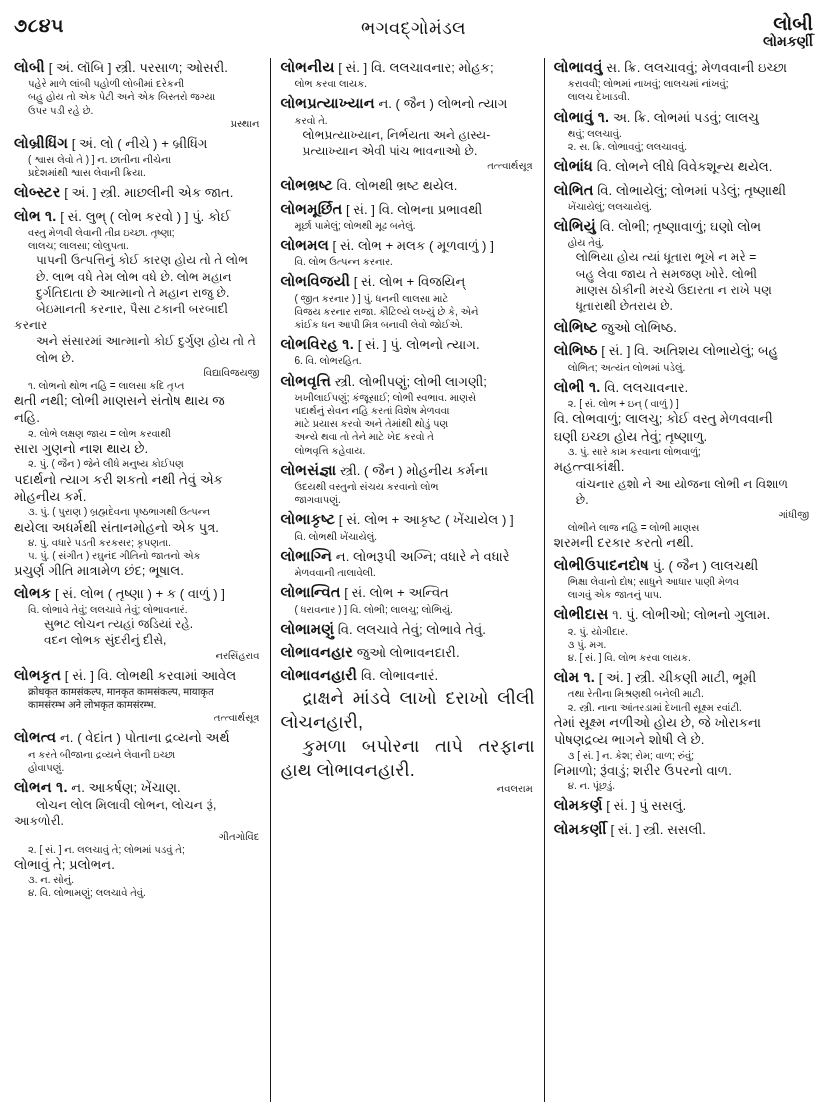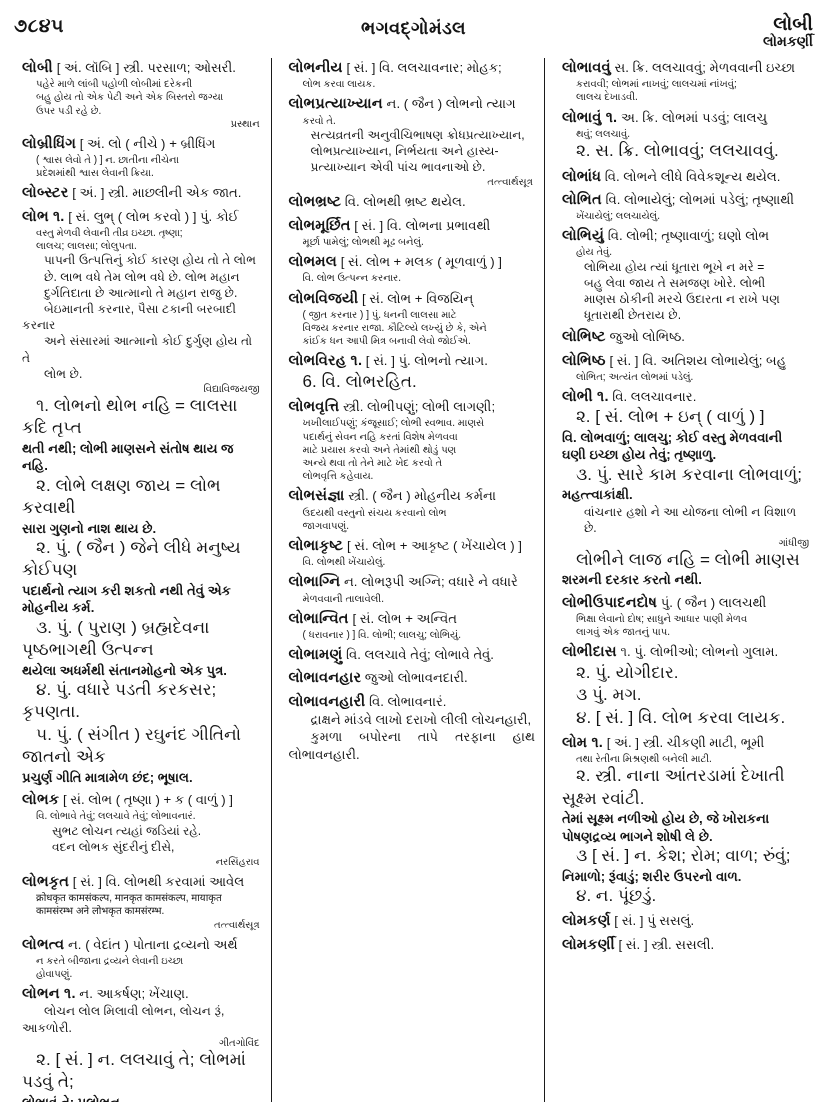--- a/index.html
+++ b/index.html
@@ -38,21 +38,21 @@
   .hdr-page-no {
     font-size: 19px;
     font-weight: 700;
     letter-spacing: 0.5px;
     line-height: 1.1;
     padding-top: 4px;
     width: 150px;
   }
   .hdr-title {
     font-size: 18px;
-    font-weight: 700;
+    font-weight: 400;
     letter-spacing: 0.3px;
     text-align: center;
     flex: 1 1 auto;
     padding-top: 6px;
   }
   .hdr-guides {
     width: 150px;
     text-align: right;
     padding-top: 2px;
   }
@@ -73,21 +73,20 @@
   .columns {
     flex: 1 1 auto;
     display: flex;
     align-items: stretch;
     min-height: 0;
   }
   .col {
     box-sizing: border-box;
     overflow: hidden;
     padding: 0 6px;
-    margin-left: 8px;
   }
   .col-1 { width: 264px; }
   .col-2 { width: 271px; }
   .col-3 { width: 274px; }
   .divider {
     width: 0;
     border-left: 1px solid #1a1a1a;
     margin: 0 3px;
     align-self: stretch;
   }
@@ -109,45 +108,44 @@
   }
   .cont {
     display: block;
     text-indent: 14px;
     font-size: 10px;
     line-height: 1.32;
   }
   .sense {
     display: block;
     text-indent: 14px;
-    font-size: 17px;
+    font-size: 10px;
     line-height: 1.32;
   }
   .sense-flat {
     display: block;
     font-size: 13.2px;
     line-height: 1.32;
-    font-weight: bold;
   }
   .quote {
     display: block;
     font-size: 12.1px;
     line-height: 1.34;
     text-indent: 22px;
     letter-spacing: 0.1px;
   }
   .quote-verse {
     display: block;
     font-size: 12.1px;
     line-height: 1.34;
     text-indent: 30px;
   }
   .quote-just {
     display: block;
-    font-size: 13px;
+    font-size: 18px;
     line-height: 1.34;
     text-indent: 22px;
     text-align: justify;
   }
   .attrib {
     display: block;
     font-size: 10px;
     text-align: right;
     line-height: 1.3;
     font-weight: 400;
@@ -175,34 +173,34 @@
         <div class="entry"><span class="hw">લોબ્સ્ટર</span><span class="body-txt"> [ અં. ] સ્ત્રી. માછલીની એક જાત.</span></div>
         <div class="entry"><span class="hw">લોભ ૧.</span><span class="body-txt"> [ સં. લુભ્ ( લોભ કરવો ) ] પું. કોઈ</span><span class="cont">વસ્તુ મેળવી લેવાની તીવ્ર ઇચ્છા. તૃષ્ણા;</span><span class="cont">લાલચ; લાલસા; લોલુપતા.</span><span class="quote">પાપની ઉત્પત્તિનું કોઈ કારણ હોય તો તે લોભ</span><span class="quote">છે. લાભ વધે તેમ લોભ વધે છે. લોભ મહાન</span><span class="quote">દુર્ગતિદાતા છે આત્માનો તે મહાન રાજુ છે.</span><span class="quote">બેઇમાનતી કરનાર, પૈસા ટકાની બરબાદી કરનાર</span><span class="quote">અને સંસારમાં આત્માનો કોઈ દુર્ગુણ હોય તો તે</span><span class="quote">લોભ છે.</span><span class="attrib">વિદ્યાવિજયજી</span><span class="sense">૧. લોભનો થોભ નહિ = લાલસા કદિ તૃપ્ત</span><span class="sense-flat">થતી નથી; લોભી માણસને સંતોષ થાય જ</span><span class="sense-flat">નહિ.</span><span class="sense">૨. લોભે લક્ષણ જાય = લોભ કરવાથી</span><span class="sense-flat">સારા ગુણનો નાશ થાય છે.</span><span class="sense">૨. પું. ( જૈન ) જેને લીધે મનુષ્ય કોઈપણ</span><span class="sense-flat">પદાર્થનો ત્યાગ કરી શકતો નથી તેવું એક</span><span class="sense-flat">મોહનીય કર્મ.</span><span class="sense">૩. પું. ( પુરાણ ) બ્રહ્મદેવના પૃષ્ઠભાગથી ઉત્પન્ન</span><span class="sense-flat">થયેલા અધર્મથી સંતાનમોહનો એક પુત્ર.</span><span class="sense">૪. પું. વધારે પડતી કરકસર; કૃપણતા.</span><span class="sense">૫. પું. ( સંગીત ) રઘુનંદ ગીતિનો જાતનો એક</span><span class="sense-flat">પ્રચુર્ણ ગીતિ માત્રામેળ છંદ; ભૂષાલ.</span></div>
         <div class="entry"><span class="hw">લોભક</span><span class="body-txt"> [ સં. લોભ ( તૃષ્ણા ) + ક ( વાળું ) ]</span><span class="cont">વિ. લોભાવે તેવું; લલચાવે તેવું; લોભાવનારં.</span><span class="quote-verse">સુભટ લોચન ત્યહાં જડિયાં રહે.</span><span class="quote-verse">વદન લોભક સુંદરીનું દીસે,</span><span class="attrib">નરસિંહરાવ</span></div>
         <div class="entry"><span class="hw">લોભકૃત</span><span class="body-txt"> [ સં. ] વિ. લોભથી કરવામાં આવેલ</span><span class="cont">क्रोधकृत कामसंकल्प, मानकृत कामसंकल्प, मायाकृत</span><span class="cont">कामसंरम्भ अने लोभकृत कामसंरम्भ.</span><span class="attrib">તત્ત્વાર્થસૂત્ર</span></div>
         <div class="entry"><span class="hw">લોભત્વ</span><span class="body-txt"> ન. ( વેદાંત ) પોતાના દ્રવ્યનો અર્થ</span><span class="cont">ન કરતે બીજાના દ્રવ્યને લેવાની ઇચ્છા</span><span class="cont">હોવાપણું.</span></div>
         <div class="entry"><span class="hw">લોભન ૧.</span><span class="body-txt"> ન. આકર્ષણ; ખેંચાણ.</span><span class="quote">લોચન લોલ મિલાવી લોભન, લોચન રૂં, આકળોરી.</span><span class="attrib">ગીતગોવિંદ</span><span class="sense">૨. [ સં. ] ન. લલચાવું તે; લોભમાં પડવું તે;</span><span class="sense-flat">લોભાવું તે; પ્રલોભન.</span><span class="sense">૩. ન. સોનું.</span><span class="sense">૪. વિ. લોભામણું; લલચાવે તેવું.</span></div>
       </div>
     <div class="divider"></div>
     <div class="col col-2">
         <div class="entry"><span class="hw">લોભનીય</span><span class="body-txt"> [ સં. ] વિ. લલચાવનાર; મોહક;</span><span class="cont">લોભ કરવા લાયક.</span></div>
-        <div class="entry"><span class="hw">લોભપ્રત્યાખ્યાન</span><span class="body-txt"> ન. ( જૈન ) લોભનો ત્યાગ</span><span class="cont">કરવો તે.</span><span class="quote">સત્યવ્રતની અનુવીચિભાષણ ક્રોધપ્રત્યાખ્યાન,</span><span class="quote">લોભપ્રત્યાખ્યાન, નિર્ભયતા અને હાસ્ય-</span><span class="quote">પ્રત્યાખ્યાન એવી પાંચ ભાવનાઓ છે.</span><span class="attrib">તત્ત્વાર્થસૂત્ર</span></div>
+        <div class="entry"><span class="hw">લોભપ્રત્યાખ્યાન</span><span class="body-txt"> ન. ( જૈન ) લોભનો ત્યાગ</span><span class="cont">કરવો તે.</span><span class="quote">લોભપ્રત્યાખ્યાન, નિર્ભયતા અને હાસ્ય-</span><span class="quote">પ્રત્યાખ્યાન એવી પાંચ ભાવનાઓ છે.</span><span class="attrib">તત્ત્વાર્થસૂત્ર</span></div>
         <div class="entry"><span class="hw">લોભભ્રષ્ટ</span><span class="body-txt"> વિ. લોભથી ભ્રષ્ટ થયેલ.</span></div>
         <div class="entry"><span class="hw">લોભમૂર્છિત</span><span class="body-txt"> [ સં. ] વિ. લોભના પ્રભાવથી</span><span class="cont">મૂર્છા પામેલું; લોભથી મૂઢ બનેલું.</span></div>
         <div class="entry"><span class="hw">લોભમલ</span><span class="body-txt"> [ સં. લોભ + મલક ( મૂળવાળું ) ]</span><span class="cont">વિ. લોભ ઉત્પન્ન કરનાર.</span></div>
         <div class="entry"><span class="hw">લોભવિજયી</span><span class="body-txt"> [ સં. લોભ + વિજયિન્</span><span class="cont">( જીત કરનાર ) ] પું. ધનની લાલસા માટે</span><span class="cont">વિજય કરનાર રાજા. કૌટિલ્યે લખ્યું છે કે, એને</span><span class="cont">કાંઈક ધન આપી મિત્ર બનાવી લેવો જોઈએ.</span></div>
         <div class="entry"><span class="hw">લોભવિરહ ૧.</span><span class="body-txt"> [ સં. ] પું. લોભનો ત્યાગ.</span><span class="sense">6. વિ. લોભરહિત.</span></div>
         <div class="entry"><span class="hw">લોભવૃત્તિ</span><span class="body-txt"> સ્ત્રી. લોભીપણું; લોભી લાગણી;</span><span class="cont">ખખીલાઈપણું; કંજૂસાઈ; લોભી સ્વભાવ. માણસે</span><span class="cont">પદાર્થનું સેવન નહિ કરતાં વિશેષ મેળવવા</span><span class="cont">માટે પ્રયાસ કરવો અને તેમાંથી થોડું પણ</span><span class="cont">અન્યે થવા તો તેને માટે ખેદ કરવો તે</span><span class="cont">લોભવૃત્તિ કહેવાય.</span></div>
         <div class="entry"><span class="hw">લોભસંજ્ઞા</span><span class="body-txt"> સ્ત્રી. ( જૈન ) મોહનીય કર્મના</span><span class="cont">ઉદયથી વસ્તુનો સંચય કરવાનો લોભ</span><span class="cont">જાગવાપણું.</span></div>
         <div class="entry"><span class="hw">લોભાકૃષ્ટ</span><span class="body-txt"> [ સં. લોભ + આકૃષ્ટ ( ખેંચાયેલ ) ]</span><span class="cont">વિ. લોભથી ખેંચાયેલું.</span></div>
         <div class="entry"><span class="hw">લોભાગ્નિ</span><span class="body-txt"> ન. લોભરૂપી અગ્નિ; વધારે ને વધારે</span><span class="cont">મેળવવાની તાલાવેલી.</span></div>
         <div class="entry"><span class="hw">લોભાન્વિત</span><span class="body-txt"> [ સં. લોભ + અન્વિત</span><span class="cont">( ધરાવનાર ) ] વિ. લોભી; લાલચુ; લોભિયું.</span></div>
         <div class="entry"><span class="hw">લોભામણું</span><span class="body-txt"> વિ. લલચાવે તેવું; લોભાવે તેવું.</span></div>
         <div class="entry"><span class="hw">લોભાવનહાર</span><span class="body-txt"> જુઓ લોભાવનદારી.</span></div>
-        <div class="entry"><span class="hw">લોભાવનહારી</span><span class="body-txt"> વિ. લોભાવનારં.</span><span class="quote-just">દ્રાક્ષને માંડવે લાખો દરાખો લીલી લોચનહારી,</span><span class="quote-just">કુમળા બપોરના તાપે તરફાના હાથ લોભાવનહારી.</span></div>
+        <div class="entry"><span class="hw">લોભાવનહારી</span><span class="body-txt"> વિ. લોભાવનારં.</span><span class="quote-just">દ્રાક્ષને માંડવે લાખો દરાખો લીલી લોચનહારી,</span><span class="quote-just">કુમળા બપોરના તાપે તરફાના હાથ લોભાવનહારી.</span><span class="attrib">નવલરામ</span></div>
       </div>
     <div class="divider"></div>
     <div class="col col-3">
         <div class="entry"><span class="hw">લોભાવવું</span><span class="body-txt"> સ. ક્રિ. લલચાવવું; મેળવવાની ઇચ્છા</span><span class="cont">કરાવવી; લોભમાં નાખવું; લાલચમાં નાંખવું;</span><span class="cont">લાલચ દેખાડવી.</span></div>
         <div class="entry"><span class="hw">લોભાવું ૧.</span><span class="body-txt"> અ. ક્રિ. લોભમાં પડવું; લાલચુ</span><span class="cont">થવું; લલચાવું.</span><span class="sense">૨. સ. ક્રિ. લોભાવવું; લલચાવવું.</span></div>
         <div class="entry"><span class="hw">લોભાંધ</span><span class="body-txt"> વિ. લોભને લીધે વિવેકશૂન્ય થયેલ.</span></div>
         <div class="entry"><span class="hw">લોભિત</span><span class="body-txt"> વિ. લોભાયેલું; લોભમાં પડેલું; તૃષ્ણાથી</span><span class="cont">ખેંચાયેલું; લલચાયેલું.</span></div>
         <div class="entry"><span class="hw">લોભિયું</span><span class="body-txt"> વિ. લોભી; તૃષ્ણાવાળું; ઘણો લોભ</span><span class="cont">હોય તેવું.</span><span class="quote">લોભિયા હોય ત્યાં ધૂતારા ભૂખે ન મરે =</span><span class="quote">બહુ લેવા જાય તે સમજણ ખોરે. લોભી</span><span class="quote">માણસ ઠોકીની મરચે ઉદારતા ન રાખે પણ</span><span class="quote">ધૂતારાથી છેતરાય છે.</span></div>
         <div class="entry"><span class="hw">લોભિષ્ટ</span><span class="body-txt"> જુઓ લોભિષ્ઠ.</span></div>
         <div class="entry"><span class="hw">લોભિષ્ઠ</span><span class="body-txt"> [ સં. ] વિ. અતિશય લોભાયેલું; બહુ</span><span class="cont">લોભિત; અત્યંત લોભમાં પડેલું.</span></div>

